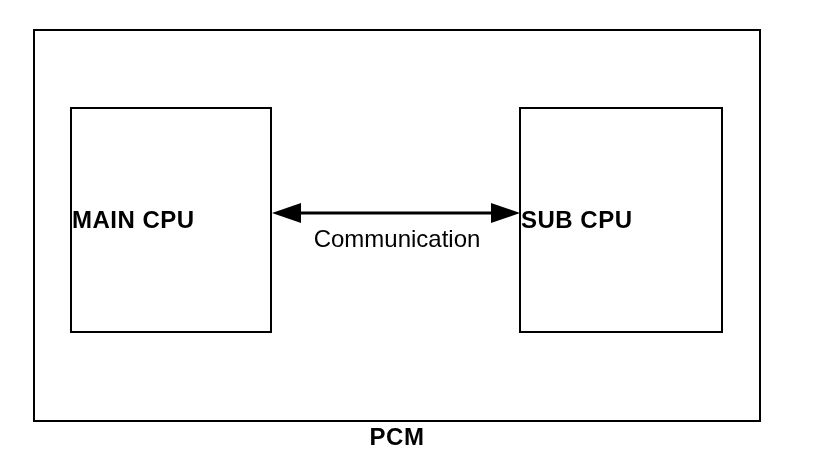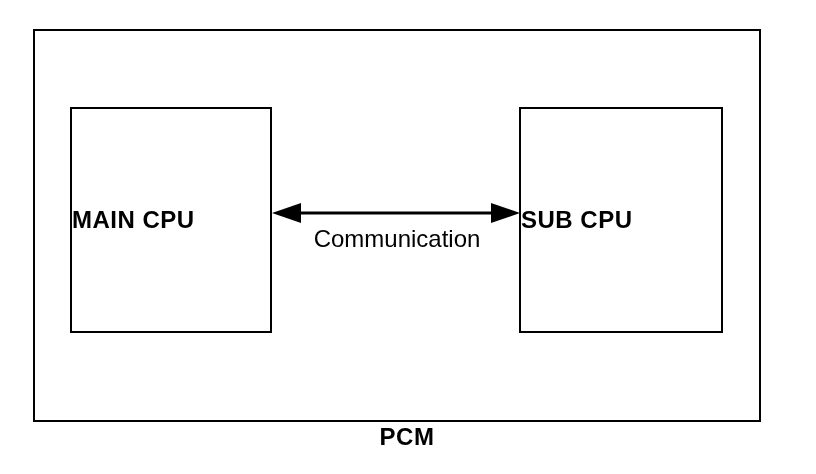--- a/index.html
+++ b/index.html
@@ -65,21 +65,21 @@
     font-size: 24px;
     font-weight: normal;
     line-height: 29px;
     white-space: nowrap;
   }
   .conn-label span {
     display: block;
   }
   .pcm-label {
     position: absolute;
-    left: 43px;
+    left: 33px;
     top: 423px;
     width: 728px;
     text-align: center;
     font-size: 24px;
     font-weight: bold;
     letter-spacing: 0.5px;
   }
 </style>
 </head>
 <body>

